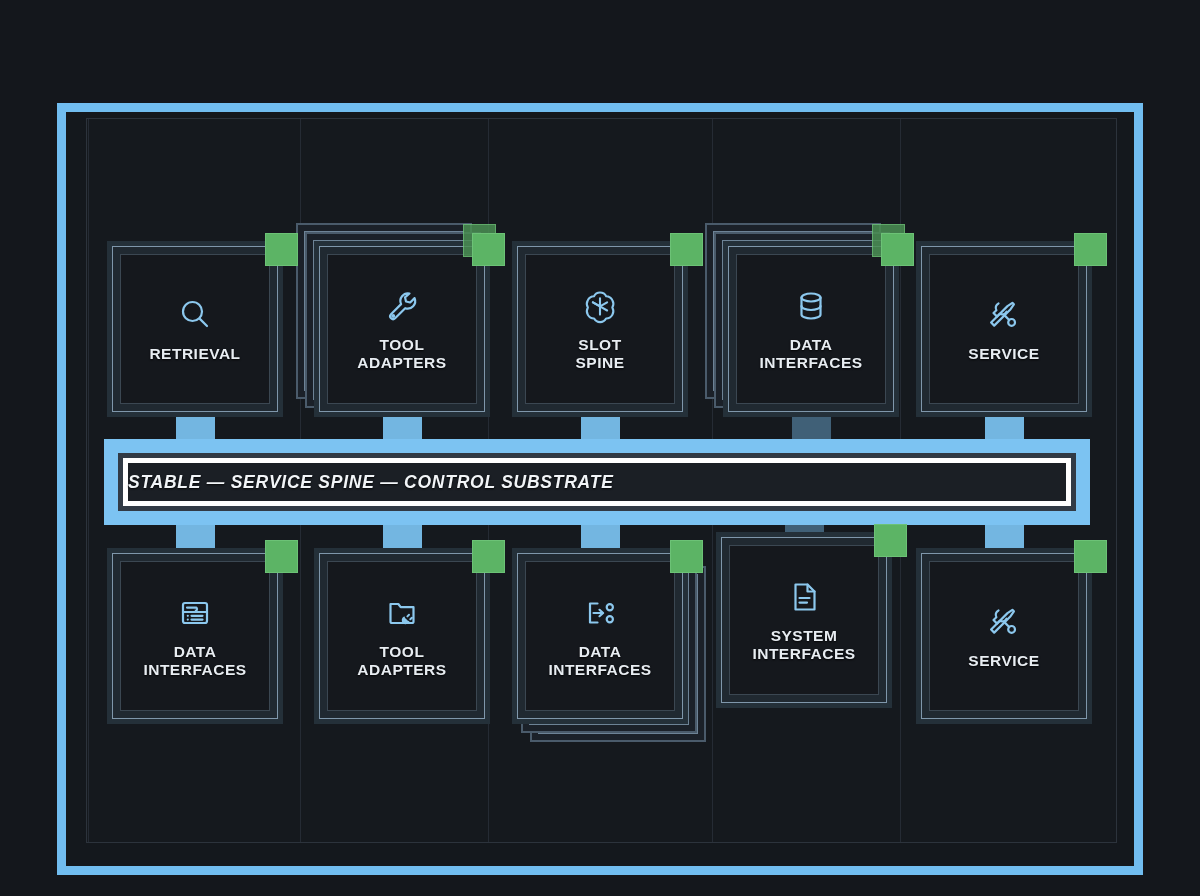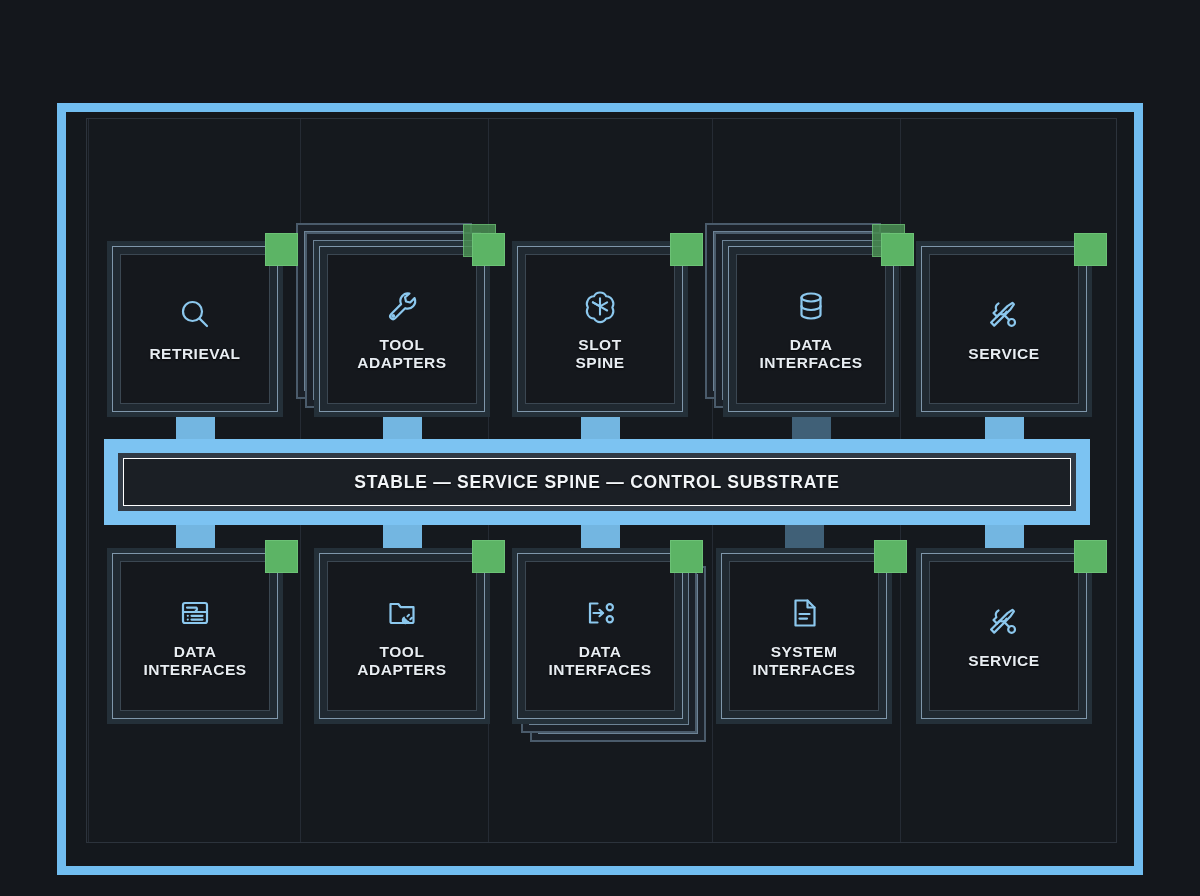--- a/index.html
+++ b/index.html
@@ -38,23 +38,23 @@
   }
   .spine-mid{
     width:100%;height:100%;
     background:#313a45;
     box-sizing:border-box;
     padding:5px;
   }
   .spine-inner{
     width:100%;height:100%;
     background:#1b1f25;
-    border:1px solid #ffffff;
-    box-sizing:border-box;
-    display:flex;align-items:center;justify-content:center;
+    border:5px solid #ffffff;
+    box-sizing:border-box;
+    display:flex;align-items:center;font-style:italic;
   }
   .spine-label{
     color:#f2f5f8;
     font-size:17.5px;
     font-weight:bold;
     letter-spacing:0.75px;
     text-shadow:0 1px 2px rgba(0,0,0,.85);
     white-space:nowrap;
   }
 
@@ -352,21 +352,21 @@
               </div>
               <div class="node-label">
                 <div>DATA</div>
                 <div>INTERFACES</div>
               </div>
             </div>
           </div>
         </div>
         <div class="badge" style="left: 158px; top: -8px;"></div>
       </div>
-      <div class="node" style="left: 716px; top: 512px;">
+      <div class="node" style="left: 716px; top: 496px;">
         <div class="card">
           <div class="card-ring">
             <div class="card-body">
               <div class="icon">
                 <svg width="40" height="40" viewBox="0 0 40 40" fill="none" stroke="#8cc8ee" stroke-width="2.2" stroke-linejoin="round" stroke-linecap="round">
                   <path d="M11.5 7.5h12l7 7v18h-19z"></path>
                   <path d="M23.5 7.5v7h7"></path>
                   <path d="M15.5 21h10"></path>
                   <path d="M15.5 25.6h7.5"></path>
                 </svg>

